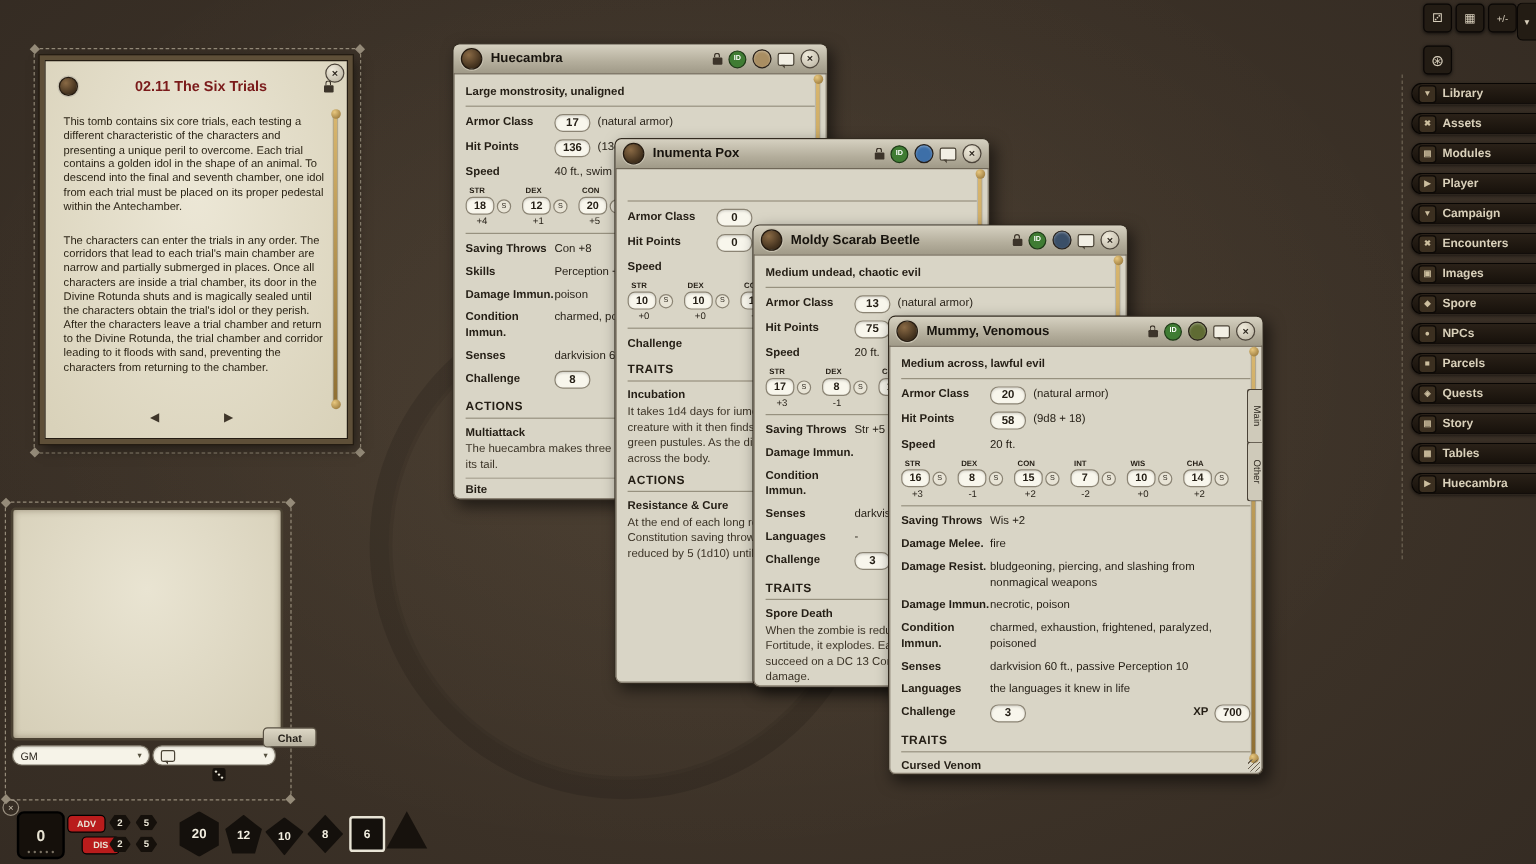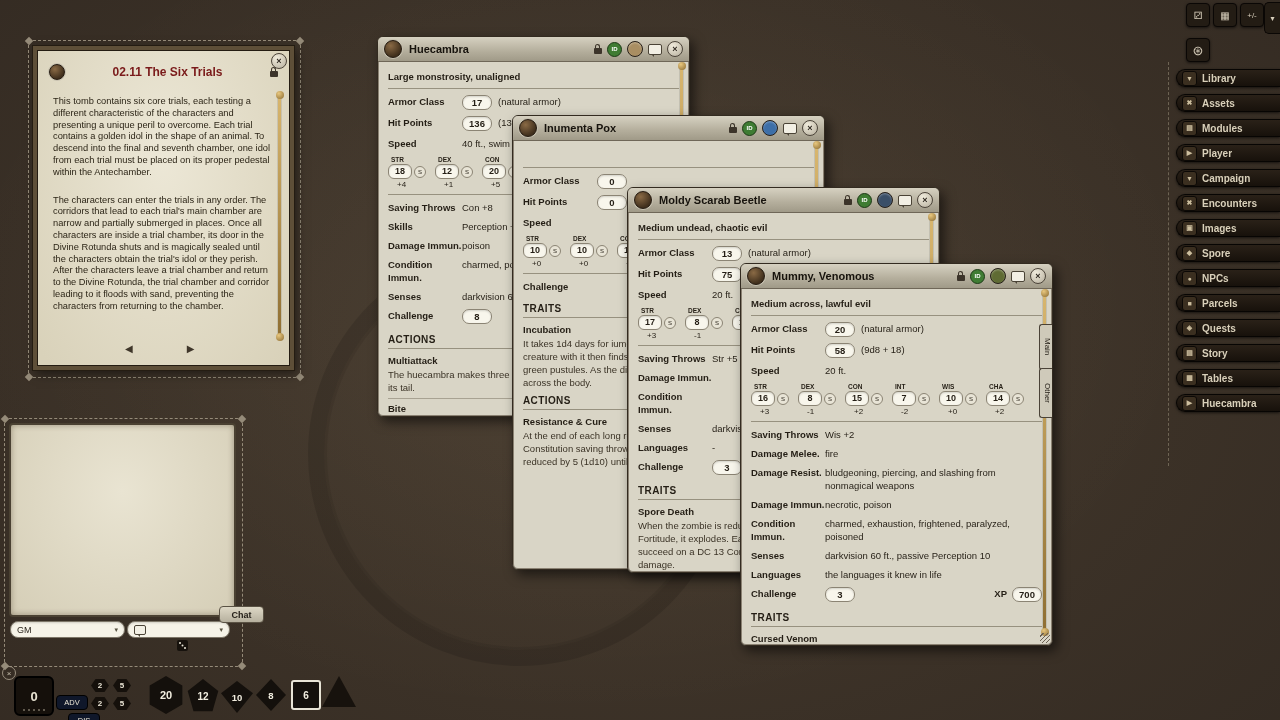--- a/index.html
+++ b/index.html
@@ -90,22 +90,22 @@
   .mini-die{position:absolute;width:11px;height:11px;background:#17120d;border-radius:2px;}
   .mini-die::after{content:"";position:absolute;left:2px;top:2px;width:2px;height:2px;border-radius:50%;background:#e8e4d6;
     box-shadow:5px 5px 0 #e8e4d6, 2.5px 2.5px 0 #e8e4d6;}
   
   .tray-close{position:absolute;width:12px;height:12px;border-radius:50%;border:1px solid #9a9documents;border:1px solid #9a9080;
     color:#c9c0ae;font-size:8px;display:flex;align-items:center;justify-content:center;}
   .mod-box{position:absolute;width:36px;height:36px;background:#15100b;border:2px solid #000;border-radius:6px;
     color:#e9e4d4;font-size:13px;font-weight:bold;display:flex;align-items:center;justify-content:center;}
   .mod-dots{position:absolute;bottom:3px;left:7px;width:2px;height:2px;border-radius:50%;background:#7a7264;
     box-shadow:5px 0 0 #7a7264,10px 0 0 #7a7264,15px 0 0 #7a7264,20px 0 0 #7a7264;}
-  .pill{position:absolute;width:30px;height:13px;background:#0f172a;border:1px solid #000;border-radius:4px;
-    color:#e9e4d4;font-size:7.5px;font-weight:normal;display:flex;align-items:center;justify-content:center;margin-top:16px;}
+  .pill{position:absolute;width:30px;height:13px;background:#b91c1c;border:1px solid #000;border-radius:4px;
+    color:#e9e4d4;font-size:7.5px;font-weight:bold;display:flex;align-items:center;justify-content:center;}
   .hexb{position:absolute;width:18px;height:13px;background:#15100b;color:#e9e4d4;font-size:8px;font-weight:bold;
     display:flex;align-items:center;justify-content:center;
     clip-path:polygon(25% 0,75% 0,100% 50%,75% 100%,25% 100%,0 50%);}
   .die{position:absolute;display:flex;align-items:center;justify-content:center;color:#f2eee0;font-weight:bold;}
   .d20{width:38px;height:38px;background:#14100c;font-size:11px;clip-path:polygon(50% 0,93% 25%,93% 75%,50% 100%,7% 75%,7% 25%);}
   .d12{width:34px;height:34px;background:#14100c;font-size:10px;clip-path:polygon(50% 0,95% 35%,78% 95%,22% 95%,5% 35%);}
   .d10{width:32px;height:32px;background:#14100c;font-size:9.5px;clip-path:polygon(50% 0,100% 38%,50% 100%,0 38%);}
   .d8{width:30px;height:32px;background:#14100c;font-size:9.5px;clip-path:polygon(50% 0,100% 50%,50% 100%,0 50%);}
   .d6{width:26px;height:26px;background:#14100c;border:2px solid #e8e4d6;border-radius:3px;font-size:10px;}
   .d4{position:absolute;width:0;height:0;border-left:17px solid transparent;border-right:17px solid transparent;border-bottom:31px solid #17120d;}

